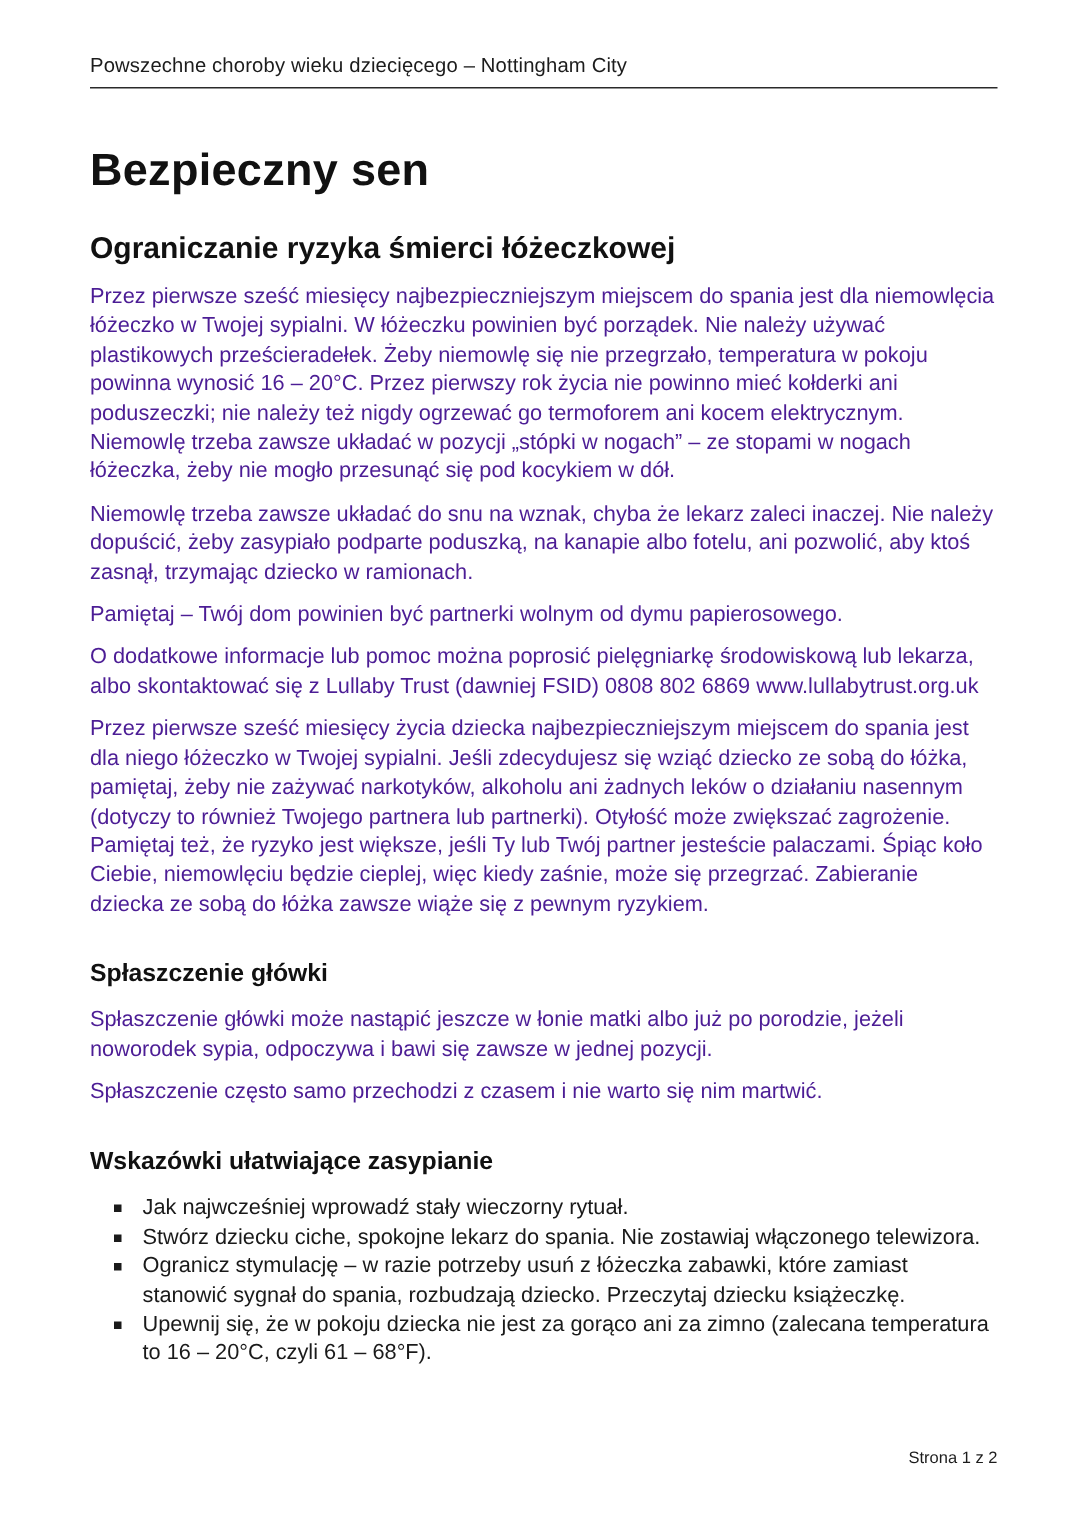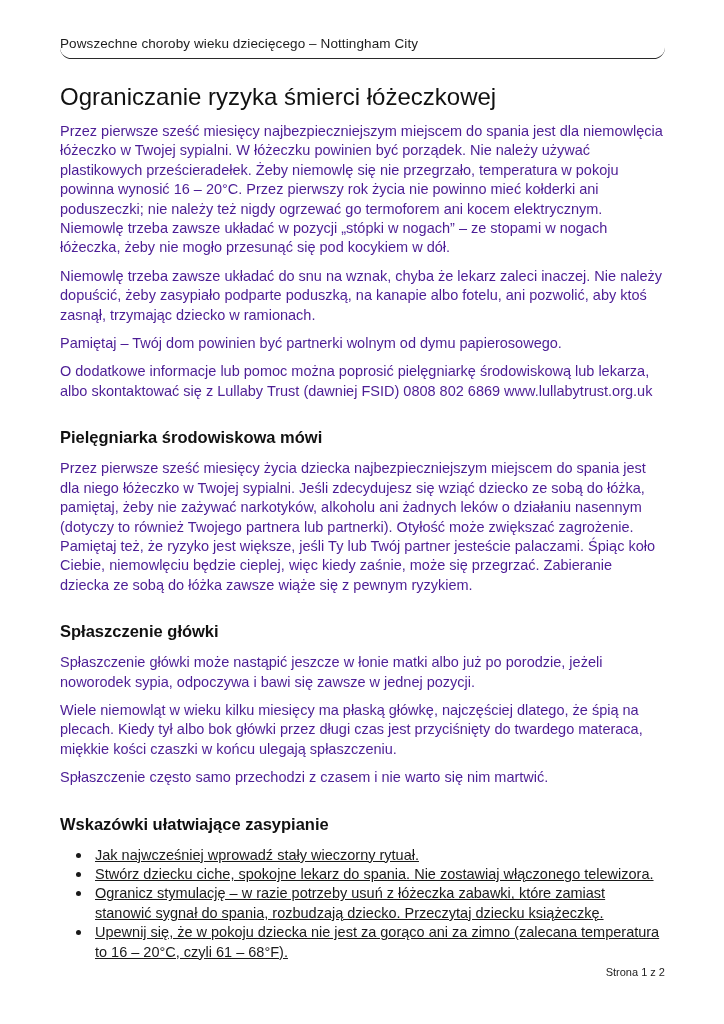--- a/index.html
+++ b/index.html
@@ -1,15 +1,15 @@
 <!DOCTYPE html>
 <html lang="pl"><head>
 <meta charset="utf-8">
 <style>
-  * { margin: 0; padding: 0; box-sizing: border-box; border-radius: 32px; }
+  * { margin: 0; padding: 0; box-sizing: border-box; }
   html, body { background: #ffffff; }
   body {
     font-family: "Liberation Sans", "DejaVu Sans", sans-serif;
     color: #1a1a1a;
   }
   .page {
     position: relative;
     width: 724px;
     height: 1024px;
     background: #ffffff;
@@ -31,22 +31,22 @@
   h1.doc-title {
     margin-top: 38px;
     font-size: 30px;
     font-weight: bold;
     color: #111;
     letter-spacing: 0.2px;
   }
   h2.section-heading-lg {
     margin-top: 24px;
     margin-bottom: 11px;
-    font-size: 24px;
-    font-weight: normal;
+    font-size: 20px;
+    font-weight: bold;
     color: #111;
   }
   h3.section-heading {
     margin-top: 27px;
     margin-bottom: 12px;
     font-size: 16.5px;
     font-weight: bold;
     color: #111;
   }
   p.body-text {
@@ -58,21 +58,20 @@
   ul.tips-list {
     list-style: none;
     margin-top: 2px;
   }
   ul.tips-list li {
     display: flex;
     align-items: flex-start;
     font-size: 14.5px;
     line-height: 19.4px;
     color: #1a1a1a;
-    text-decoration: underline;
   }
   .bullet-marker {
     flex: 0 0 auto;
     width: 5px;
     height: 5px;
     background: #1a1a1a;
     margin: 7px 14px 0 16px;
   }
   .bullet-text { flex: 1 1 auto; }
   .doc-footer {
@@ -84,33 +83,32 @@
   }
 </style>
 </head>
 <body>
 
 <div class="page">
   <div class="content">
 
     <div class="doc-header">Powszechne choroby wieku dziecięcego – Nottingham City</div>
 
+    <h1 class="doc-title">Bezpieczny sen</h1>
 
     <h2 class="section-heading-lg">Ograniczanie ryzyka śmierci łóżeczkowej</h2>
     <p class="body-text">Przez pierwsze sześć miesięcy najbezpieczniejszym miejscem do spania jest dla niemowlęcia łóżeczko w Twojej sypialni. W łóżeczku powinien być porządek. Nie należy używać plastikowych prześcieradełek. Żeby niemowlę się nie przegrzało, temperatura w pokoju powinna wynosić 16 – 20°C. Przez pierwszy rok życia nie powinno mieć kołderki ani poduszeczki; nie należy też nigdy ogrzewać go termoforem ani kocem elektrycznym. Niemowlę trzeba zawsze układać w pozycji „stópki w nogach” – ze stopami w nogach łóżeczka, żeby nie mogło przesunąć się pod kocykiem w dół.</p>
     <p class="body-text">Niemowlę trzeba zawsze układać do snu na wznak, chyba że lekarz zaleci inaczej. Nie należy dopuścić, żeby zasypiało podparte poduszką, na kanapie albo fotelu, ani pozwolić, aby ktoś zasnął, trzymając dziecko w ramionach.</p>
     <p class="body-text">Pamiętaj – Twój dom powinien być partnerki wolnym od dymu papierosowego.</p>
     <p class="body-text">O dodatkowe informacje lub pomoc można poprosić pielęgniarkę środowiskową lub lekarza, albo skontaktować się z Lullaby Trust (dawniej FSID) 0808 802 6869 www.lullabytrust.org.uk</p>
 
-    <h3 class="section-heading">Pielęgniarka środowiskowa mówi</h3>
     <p class="body-text">Przez pierwsze sześć miesięcy życia dziecka najbezpieczniejszym miejscem do spania jest dla niego łóżeczko w Twojej sypialni. Jeśli zdecydujesz się wziąć dziecko ze sobą do łóżka, pamiętaj, żeby nie zażywać narkotyków, alkoholu ani żadnych leków o działaniu nasennym (dotyczy to również Twojego partnera lub partnerki). Otyłość może zwiększać zagrożenie. Pamiętaj też, że ryzyko jest większe, jeśli Ty lub Twój partner jesteście palaczami. Śpiąc koło Ciebie, niemowlęciu będzie cieplej, więc kiedy zaśnie, może się przegrzać. Zabieranie dziecka ze sobą do łóżka zawsze wiąże się z pewnym ryzykiem.</p>
 
     <h3 class="section-heading">Spłaszczenie główki</h3>
     <p class="body-text">Spłaszczenie główki może nastąpić jeszcze w łonie matki albo już po porodzie, jeżeli noworodek sypia, odpoczywa i bawi się zawsze w jednej pozycji.</p>
-    <p class="body-text">Wiele niemowląt w wieku kilku miesięcy ma płaską główkę, najczęściej dlatego, że śpią na plecach. Kiedy tył albo bok główki przez długi czas jest przyciśnięty do twardego materaca, miękkie kości czaszki w końcu ulegają spłaszczeniu.</p>
     <p class="body-text">Spłaszczenie często samo przechodzi z czasem i nie warto się nim martwić.</p>
 
     <h3 class="section-heading">Wskazówki ułatwiające zasypianie</h3>
     <ul class="tips-list">
       <li>
         <span class="bullet-marker"></span>
         <span class="bullet-text">Jak najwcześniej wprowadź stały wieczorny rytuał.</span>
       </li>
       <li>
         <span class="bullet-marker"></span>

